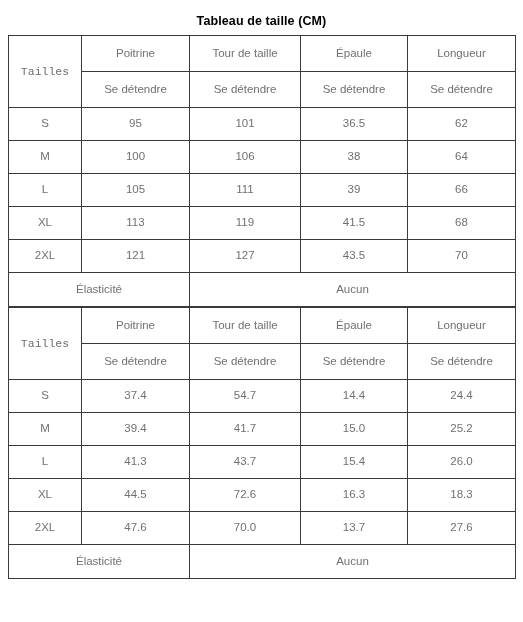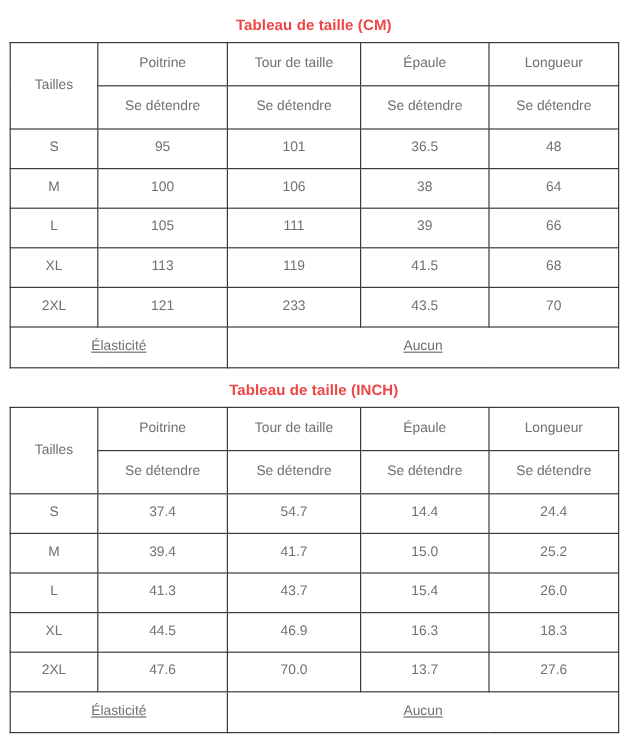--- a/index.html
+++ b/index.html
@@ -22,21 +22,21 @@
     padding: 0 8px;
   }
 
   .chart-block {
     width: 507px;
   }
 
   .chart-title {
     font-size: 12.5px;
     font-weight: bold;
-    color: #ef4444;
+    color: #000000;
     text-align: center;
     letter-spacing: 0.1px;
   }
 
   .block-cm .chart-title { padding: 14px 0 7px 0; }
   .block-inch .chart-title { padding: 11px 0 7px 0; }
 
   table.size-table {
     border-collapse: collapse;
     table-layout: fixed;
@@ -60,23 +60,23 @@
   col.c-chest   { width: 108px; }
   col.c-waist   { width: 111px; }
   col.c-shoulder{ width: 107px; }
   col.c-length  { width: 108px; }
 
   tr.head-row-top td,
   tr.head-row-sub td { height: 35px; }
 
   tr.data-row td { height: 32px; }
 
-  tr.footer-row td { height: 33px; text-decoration: underline; }
-
-  td.sizes-head { vertical-align: middle; }
+  tr.footer-row td { height: 33px; }
+
+  td.sizes-head { vertical-align: middle; font-family: Liberation Mono, monospace; }
 </style>
 </head>
 <body>
 
 <div class="page">
 
   <div class="chart-block block-cm">
     <div class="chart-title">Tableau de taille (CM)</div>
 
     <table class="size-table">
@@ -100,21 +100,21 @@
           <td>Se détendre</td>
           <td>Se détendre</td>
           <td>Se détendre</td>
         </tr>
 
         <tr class="data-row">
           <td>S</td>
           <td>95</td>
           <td>101</td>
           <td>36.5</td>
-          <td>48</td>
+          <td>62</td>
         </tr>
         <tr class="data-row">
           <td>M</td>
           <td>100</td>
           <td>106</td>
           <td>38</td>
           <td>64</td>
         </tr>
         <tr class="data-row">
           <td>L</td>
@@ -126,35 +126,34 @@
         <tr class="data-row">
           <td>XL</td>
           <td>113</td>
           <td>119</td>
           <td>41.5</td>
           <td>68</td>
         </tr>
         <tr class="data-row">
           <td>2XL</td>
           <td>121</td>
-          <td>233</td>
+          <td>127</td>
           <td>43.5</td>
           <td>70</td>
         </tr>
 
         <tr class="footer-row">
           <td colspan="2">Élasticité</td>
           <td colspan="3">Aucun</td>
         </tr>
       </tbody>
     </table>
   </div>
 
   <div class="chart-block block-inch">
-    <div class="chart-title">Tableau de taille (INCH)</div>
 
     <table class="size-table">
       <colgroup>
         <col class="c-sizes">
           <col class="c-chest">
           <col class="c-waist">
           <col class="c-shoulder">
           <col class="c-length">
       </colgroup>
       <tbody>
@@ -189,21 +188,21 @@
         <tr class="data-row">
           <td>L</td>
           <td>41.3</td>
           <td>43.7</td>
           <td>15.4</td>
           <td>26.0</td>
         </tr>
         <tr class="data-row">
           <td>XL</td>
           <td>44.5</td>
-          <td>46.9</td>
+          <td>72.6</td>
           <td>16.3</td>
           <td>18.3</td>
         </tr>
         <tr class="data-row">
           <td>2XL</td>
           <td>47.6</td>
           <td>70.0</td>
           <td>13.7</td>
           <td>27.6</td>
         </tr>

